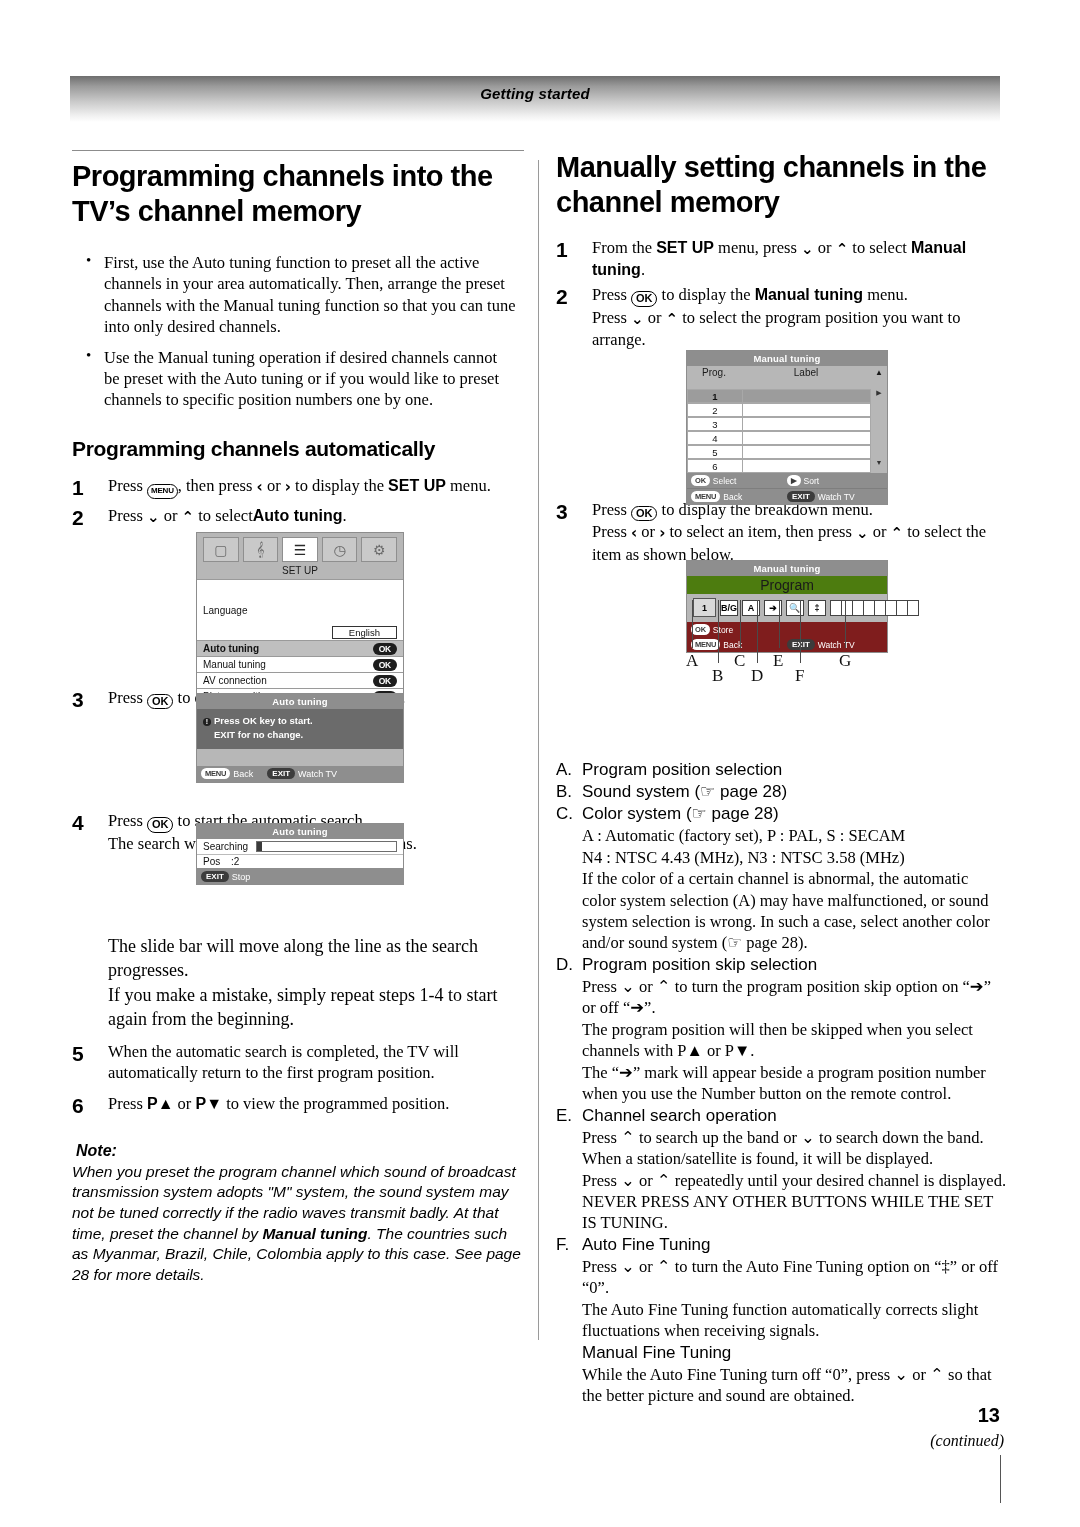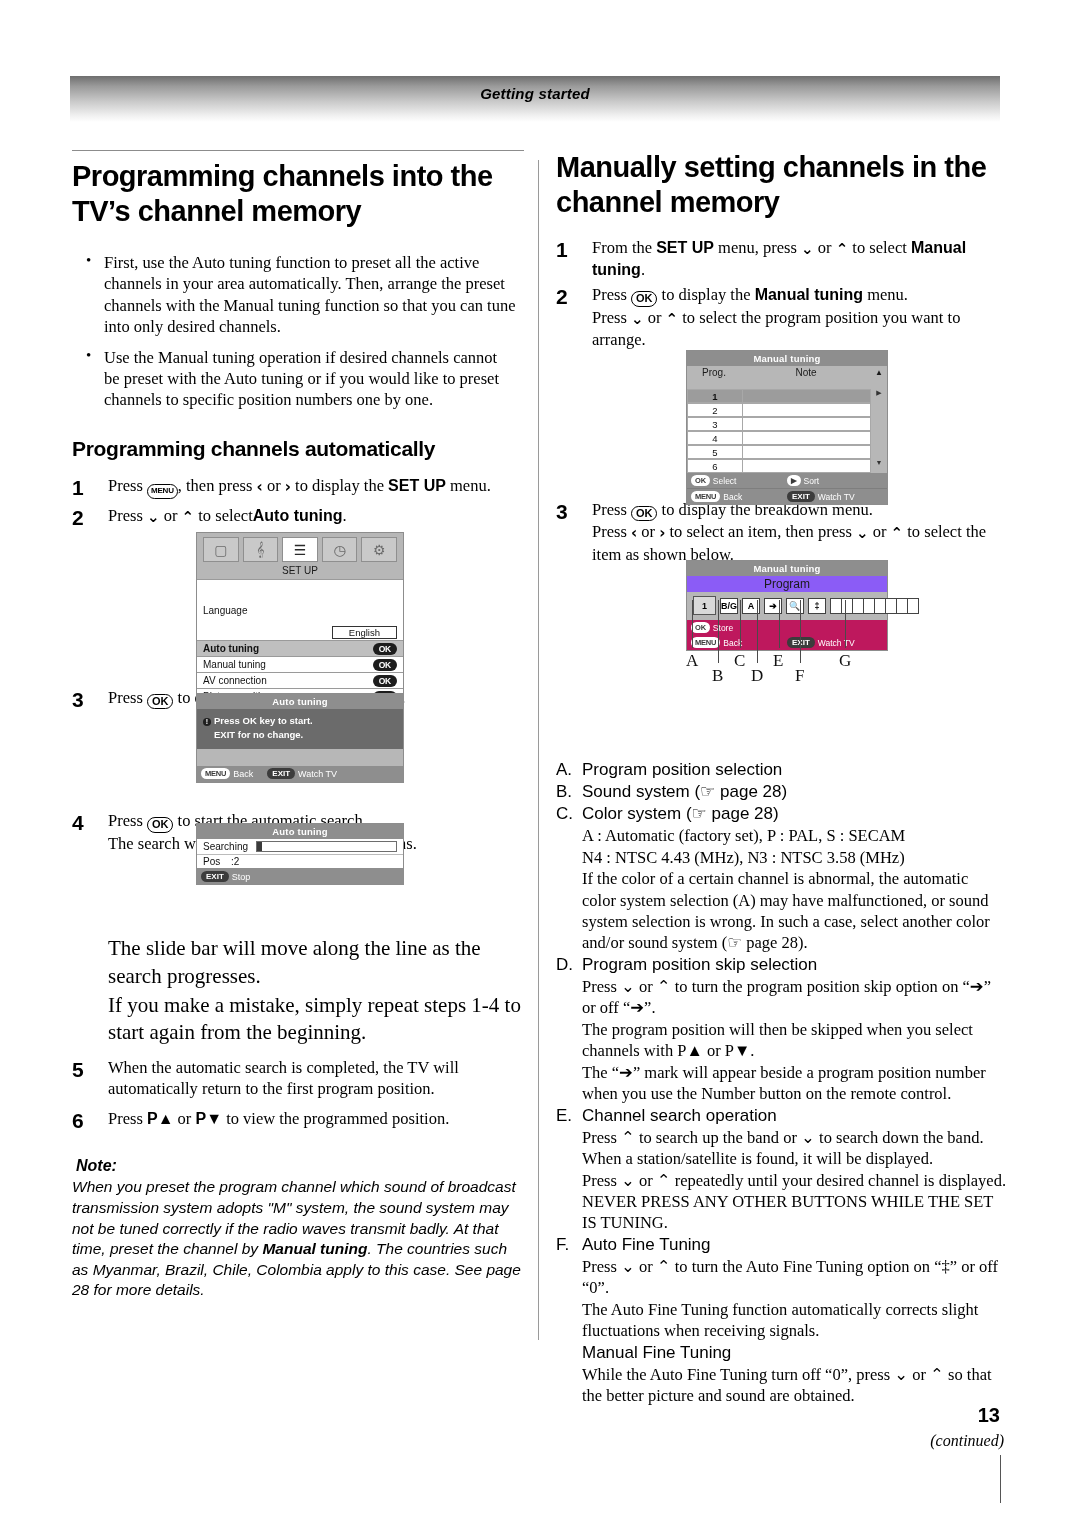--- a/index.html
+++ b/index.html
@@ -114,21 +114,21 @@
     width: 36px;
     flex: 0 0 36px;
     line-height: 1.28;
   }
   .step .body {
     font-size: 16.5px;
     line-height: 1.30;
     flex: 1 1 auto;
   }
   .para {
-    font-size: 21px;
+    font-size: 18px;
     line-height: 1.30;
     margin: 0 0 2px 36px;
   }
   b.sans, .sans-b {
     font-family: "Liberation Sans", sans-serif;
     font-weight: bold;
     font-size: 16px;
   }
 
   
@@ -326,38 +326,38 @@
   .mt-row.sel .p { background: #9c9c9c; font-weight: bold; }
   .mt-row.sel .l { background: #9c9c9c; }
   .mt-foot2 {
     background: #8e8e8e; color:#fff; font-size: 8.5px; padding: 2px 4px;
     display: flex;
   }
   .mt-foot2 .half { width: 50%; }
 
   
   #osd-break { position: absolute; left: 130px; top: 410px; width: 200px; }
-  .bd-sub { text-align:center; font-size: 12px; color:#1a1a1a; padding: 1px 16px; background:#8b5cf6;}
+  .bd-sub { text-align:center; font-size: 14px; color:#1a1a1a; padding: 1px 16px; background:#4d7c0f;}
   .bd-items {
     display: flex; align-items: center; gap: 4px; padding: 4px 6px 5px 6px; background: #b7b7b7;
   }
   .bd-box {
     background: #ffffff; border: 1px solid #404040; font-size: 9px; font-weight: bold;
     min-width: 12px; height: 14px; display:flex; align-items:center; justify-content:center;
     padding: 0 2px; color: #000; font-family: "Liberation Sans", sans-serif;
   }
   .bd-box.prog { background:#d9d9d9; border:1px solid #555; min-width: 17px; height: 17px; }
   .bd-cells { display: flex; }
   .bd-cells i {
     display:block; width: 10px; height: 14px; background: #ffffff;
     border: 1px solid #444; border-right: none;
   }
   .bd-cells i:last-child { border-right: 1px solid #444; }
   .bd-foot {
-    background: #be185d; color: #fff; font-size: 8.5px; padding: 2px 4px;
+    background: #7f1d1d; color: #fff; font-size: 8.5px; padding: 2px 4px;
     display:flex;
   }
   .bd-foot .half { width: 50%; }
 
   
   .callout { position: absolute; }
   .cline { position: absolute; width: 1px; background: #4a4a4a; }
   .cltr {
     position: absolute; font-family: "Liberation Serif", serif;
     font-size: 17px; color: #111;
@@ -642,21 +642,21 @@
     <div class="lsub">Press ⌄ or ⌃ to turn the Auto Fine Tuning option on “‡” or off “0”.</div>
     <div class="lsub">The Auto Fine Tuning function automatically corrects slight fluctuations when receiving signals.</div>
     <div class="lsub sans">Manual Fine Tuning</div>
     <div class="lsub">While the Auto Fine Tuning turn off “0”, press ⌄ or ⌃ so that the better picture and sound are obtained.</div>
   </div>
 
   <div class="osd" id="osd-manual">
     <div class="osd-title">Manual tuning</div>
     <div class="mt-head">
       <div class="c1">Prog.</div>
-      <div class="c2">Note</div>
+      <div class="c2">Label</div>
       <div class="c3">▲</div>
     </div>
     <div class="mt-row sel">
       <div class="p">1</div>
       <div class="l"></div>
       <div class="s">▶</div>
     </div>
     <div class="mt-row">
       <div class="p">2</div>
       <div class="l"></div>

